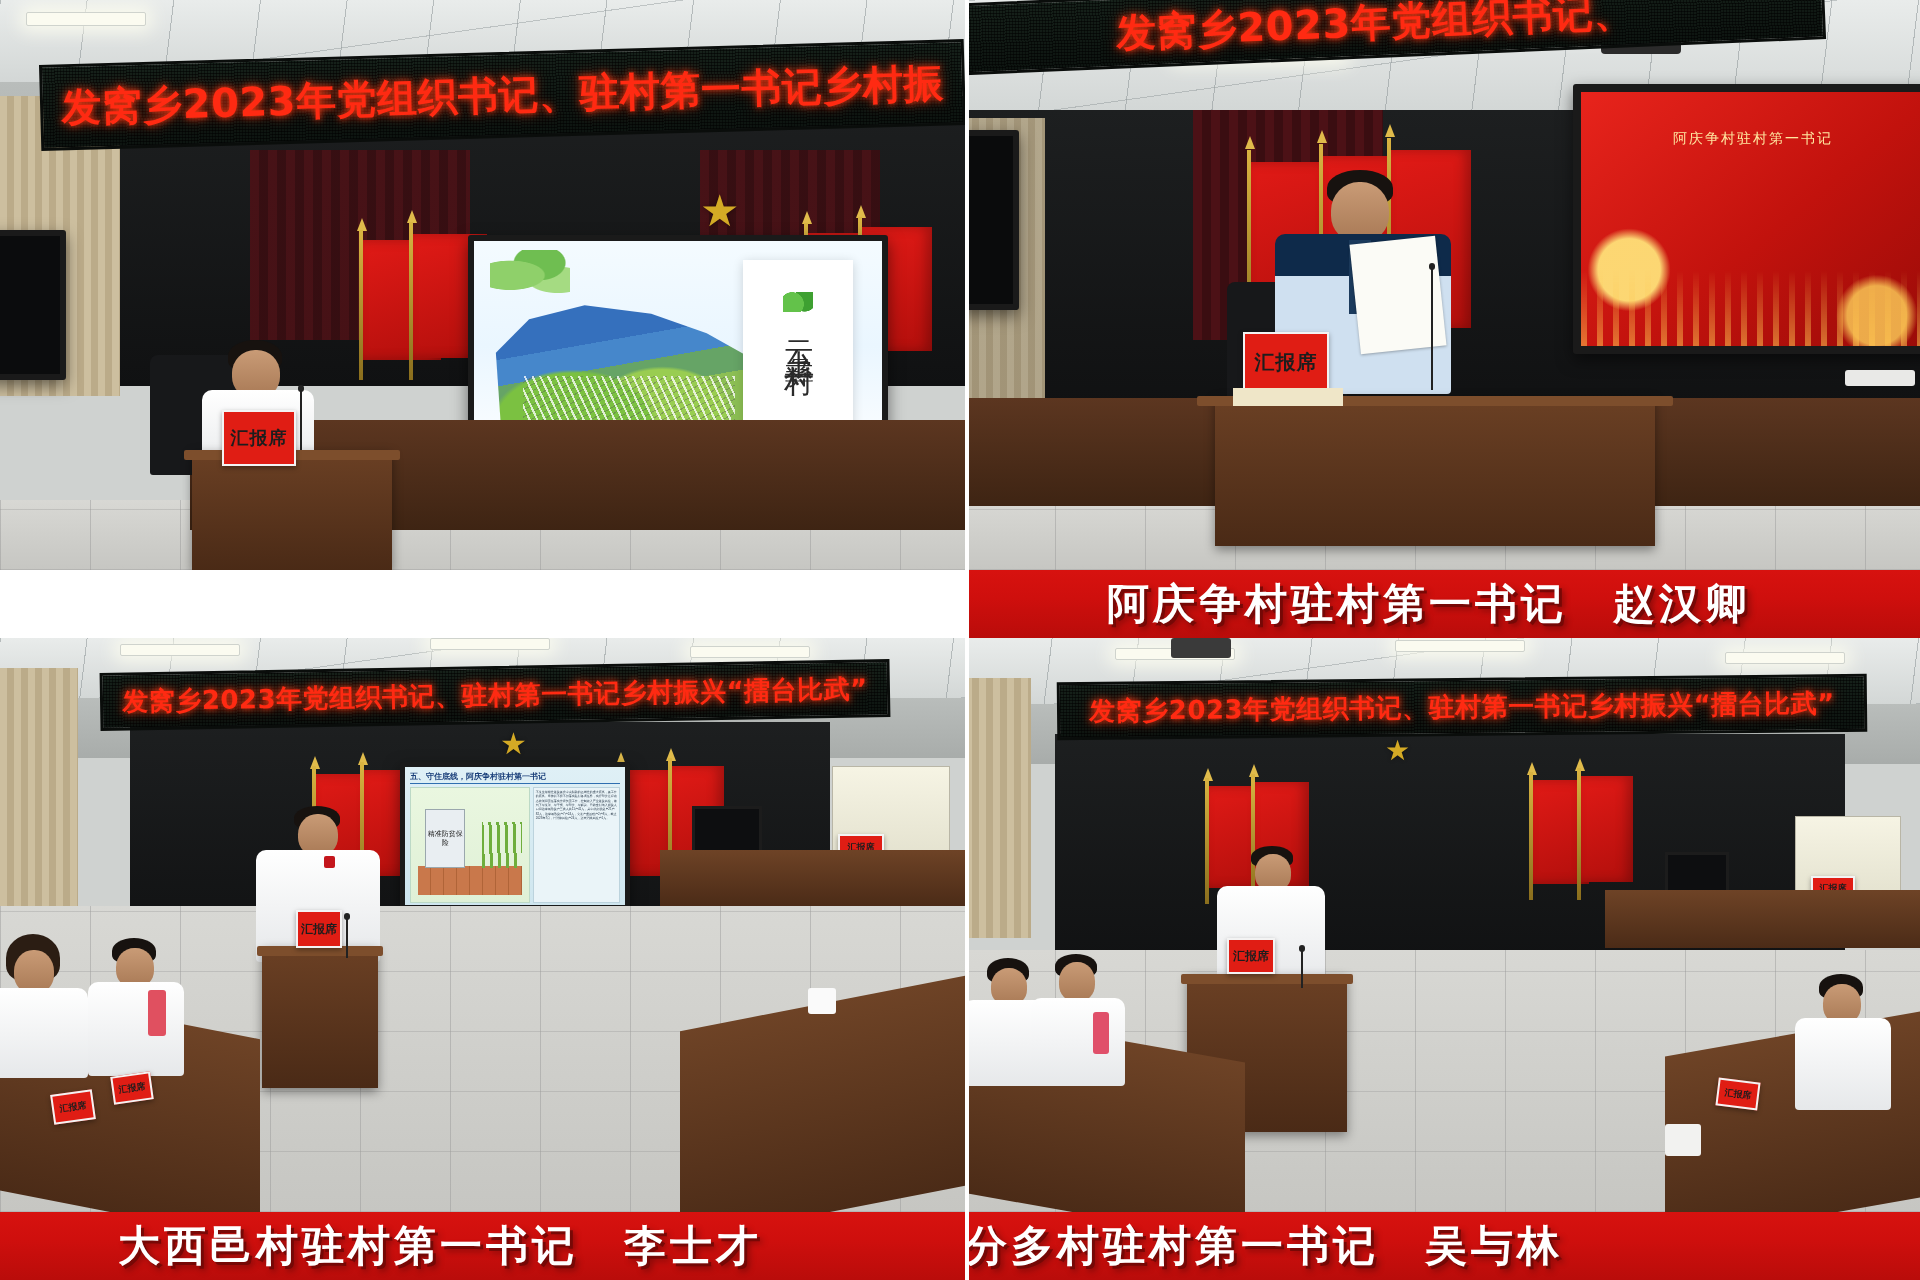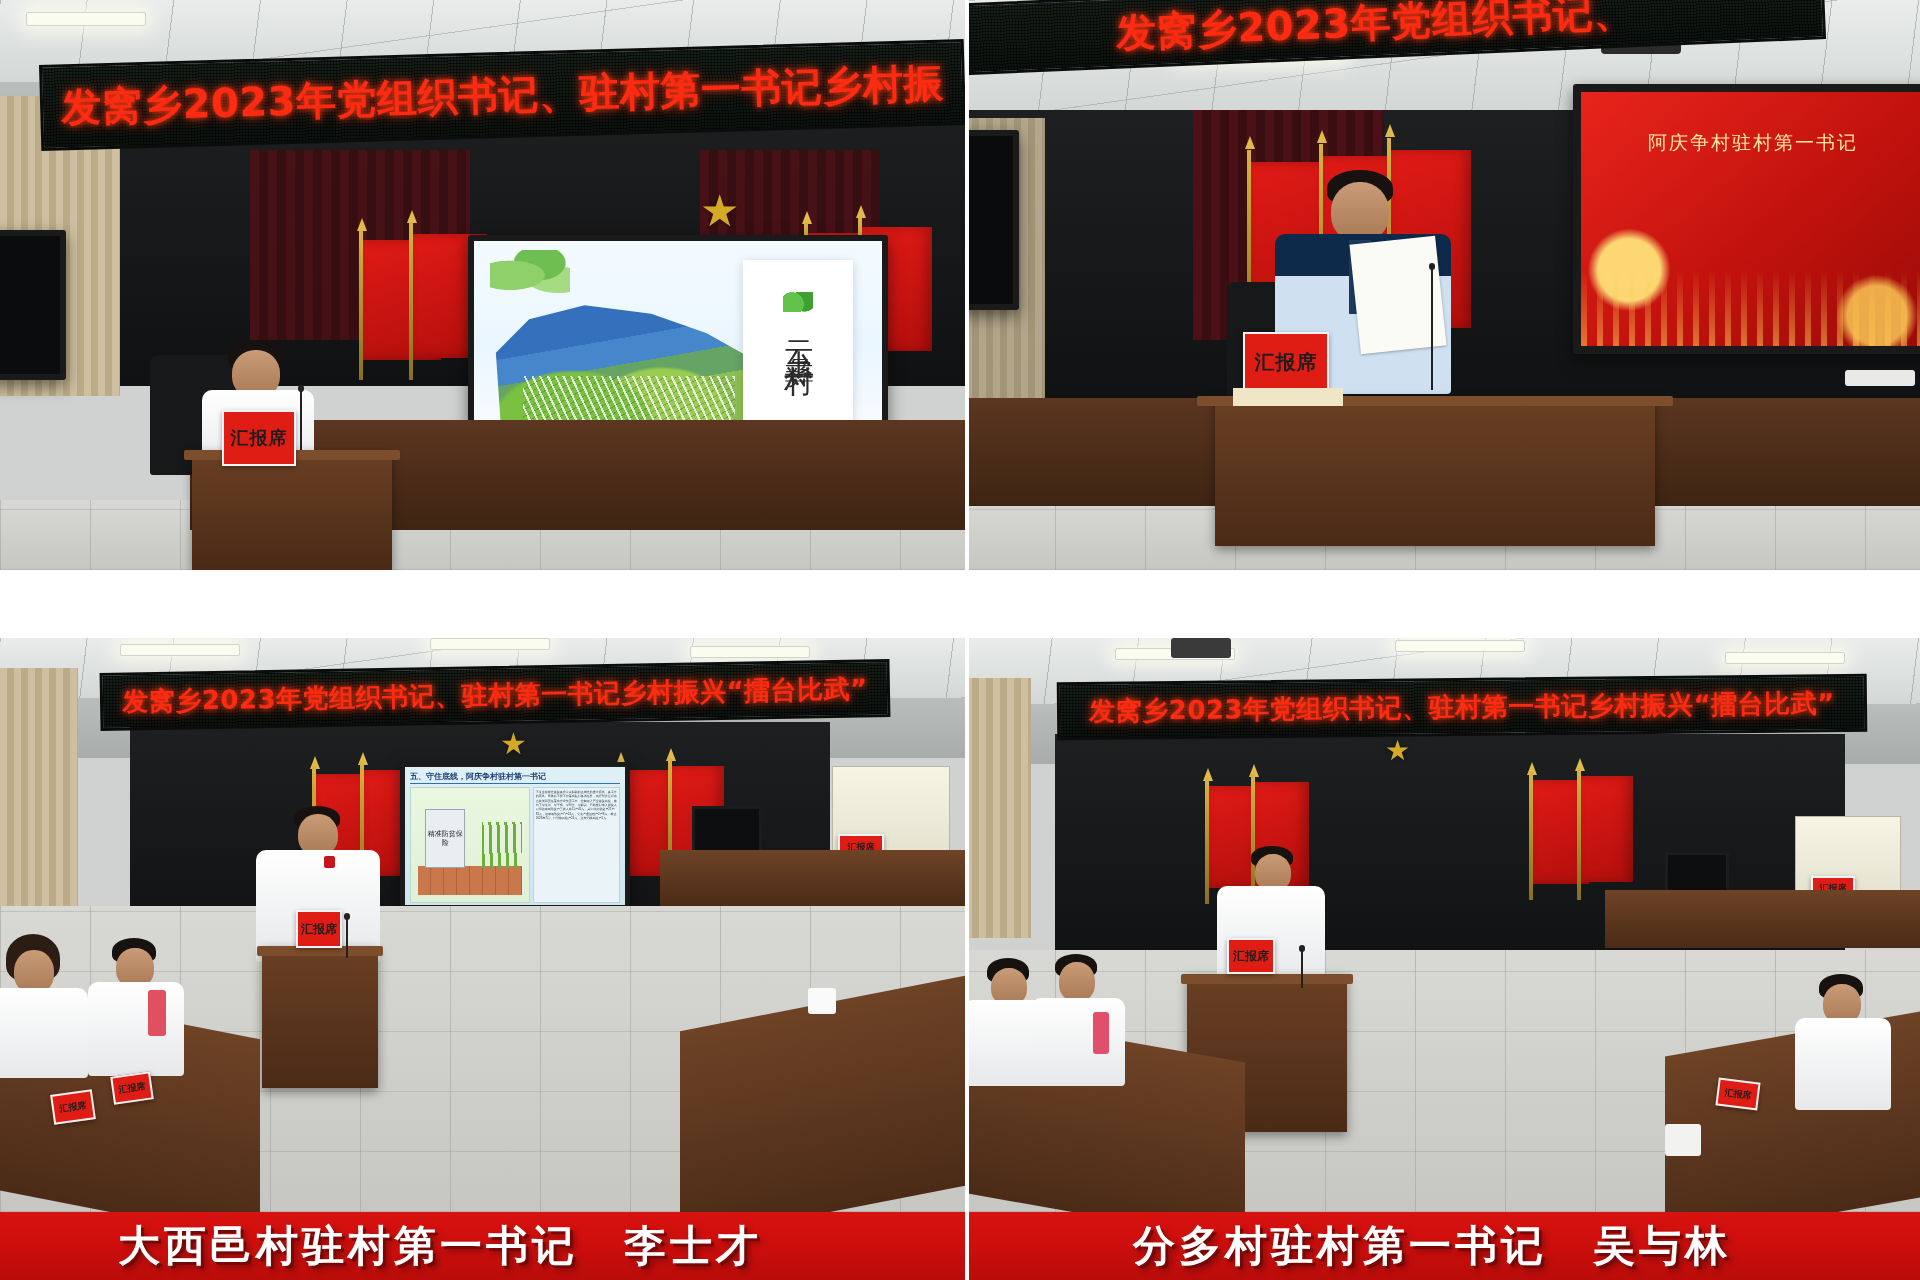--- a/index.html
+++ b/index.html
@@ -162,21 +162,21 @@
   .slide-red{
     position:absolute; inset:0;
     background:
       radial-gradient(circle at 14% 70%, rgba(255,225,120,.95) 0 9%, rgba(0,0,0,0) 12%),
       radial-gradient(circle at 86% 88%, rgba(255,210,90,.8) 0 8%, rgba(0,0,0,0) 11%),
       linear-gradient(140deg,#e8241c 0%, #c2120d 55%, #9a0b08 100%);
     color:#ffe9a8;
     display:flex; flex-direction:column; align-items:center;
   }
   .slide-red .r1{ margin-top:9%; font-size:26px; font-weight:700; color:#fff3c4; letter-spacing:2px; white-space:nowrap;}
-  .slide-red .r2{ margin-top:11%; font-size:19px; color:#ffe7a0; letter-spacing:2px; white-space:nowrap;}
+  .slide-red .r2{ margin-top:11%; font-size:14px; color:#ffe7a0; letter-spacing:2px; white-space:nowrap;}
   .slide-red .city{
     position:absolute; left:0; bottom:0; width:100%; height:30%;
     background:repeating-linear-gradient(90deg, rgba(255,198,80,.55) 0 6px, rgba(0,0,0,0) 6px 16px);
     mask-image:linear-gradient(#0000,#000);
   }
 
   .slide-ppt{
     position:absolute; inset:0;
     background:linear-gradient(#dff0f6,#cfe6ef);
     padding:4px 5px;
@@ -324,21 +324,21 @@
     font-weight:700;
     font-size:42px;
     letter-spacing:4px;
     white-space:nowrap;
     text-shadow:3px 3px 0 rgba(110,8,6,.85), 5px 5px 6px rgba(0,0,0,.35);
     font-family:"DejaVu Sans","Liberation Sans",sans-serif;
   }
   .cap-tl .caption-text{ padding-left:96px; }
   .cap-tr .caption-text{ padding-left:142px; }
   .cap-bl .caption-text{ padding-left:118px; }
-  .cap-br .caption-text{ padding-left:168px; }
+  .cap-br .caption-text{ }
 
   .vgap{
     position:absolute; top:0; left:965px; width:4px; height:1280px;
     background:#ffffff; z-index:5;
   }
 </style>
 </head>
 <body>
 
 <div class="collage">
@@ -475,20 +475,23 @@
       <div class="mic" style="left:466px;top:268px;height:122px;"></div>
 
       <div class="podium" style="left:250px;top:396px;width:440px;height:150px;"></div>
       <div class="plate" style="left:278px;top:332px;width:86px;height:60px;font-size:20px;letter-spacing:1px;">
         <span>汇报席</span>
       </div>
       <div style="position:absolute;left:268px;top:388px;width:110px;height:18px;background:#efe6c8;"></div>
       <div style="position:absolute;left:880px;top:370px;width:70px;height:16px;background:#e9e9e7;border-radius:3px;"></div>
     </div>
 
+    <div class="caption cap-tr" style="height:68px;">
+      <span class="caption-text">阿庆争村驻村第一书记　赵汉卿</span>
+    </div>
   </div>
 
   <div class="panel">
     <div class="photo" style="height:574px;">
 
       <div class="ceiling" style="height:60px;"></div>
       <div class="ceillight" style="left:120px;top:6px;width:120px;height:12px;"></div>
       <div class="ceillight" style="left:430px;top:0px;width:120px;height:12px;"></div>
       <div class="ceillight" style="left:690px;top:8px;width:120px;height:12px;"></div>
 

